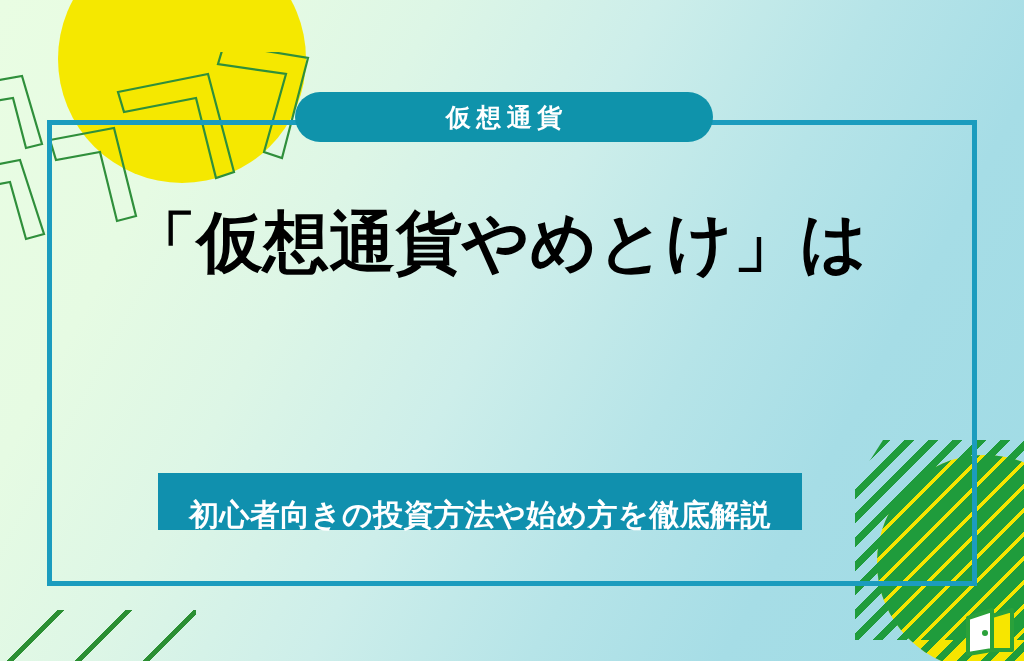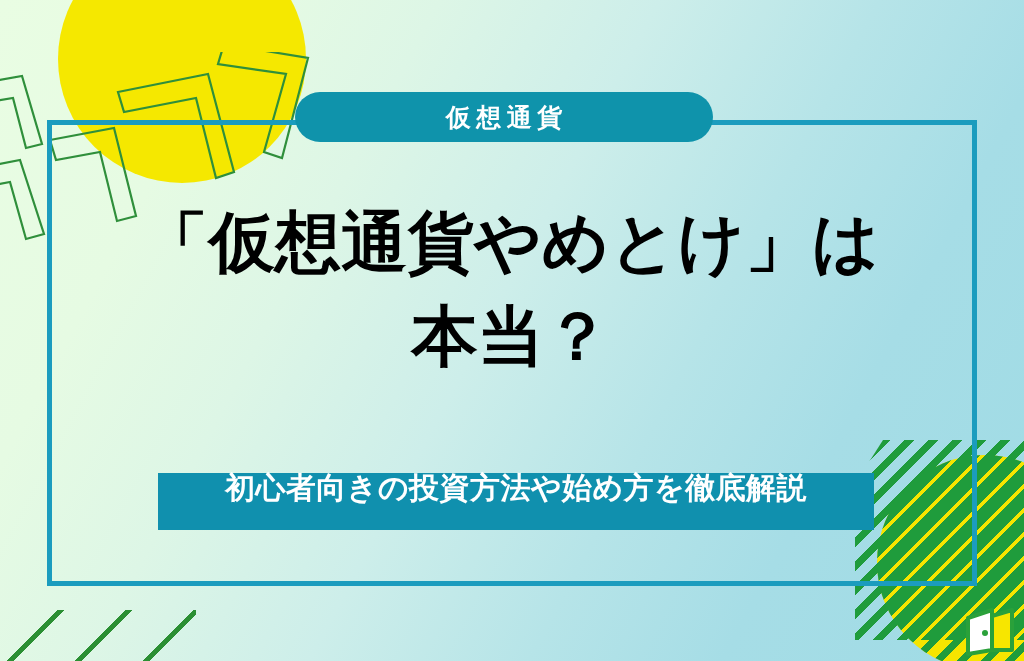--- a/index.html
+++ b/index.html
@@ -146,44 +146,44 @@
     font-size: 25px;
     font-weight: 700;
     letter-spacing: 0.22em;
     text-indent: 0.22em;
     line-height: 1;
   }
 
   
   .title-block {
     position: absolute;
-    left: 46px;
+    left: 34px;
     top: 196px;
     width: 930px;
     text-align: center;
   }
   .title-line {
     color: #000000;
     font-size: 66px;
     font-weight: 700;
     line-height: 1.42;
     letter-spacing: 0.005em;
     white-space: nowrap;
   }
 
   
   .subtitle-bar {
     position: absolute;
     left: 158px;
     top: 473px;
-    width: 716px;
+    width: 644px;
     height: 57px;
     background: #1090ae;
     display: flex;
-    align-items: flex-start;
+    align-items: flex-end;
     justify-content: center;
     box-sizing: border-box;
   }
   .subtitle-text {
     color: #ffffff;
     font-size: 30px;
     font-weight: 700;
     letter-spacing: 0.015em;
     line-height: 1;
     white-space: nowrap;
@@ -230,21 +230,20 @@
   <div class="deco stripes-br"></div>
 
   <div class="frame"></div>
 
   <div class="badge">
     <span class="badge-label">仮想通貨</span>
   </div>
 
   <div class="title-block">
     <div class="title-line">「仮想通貨やめとけ」は</div>
-    <div class="title-line">本当？</div>
   </div>
 
   <div class="subtitle-bar">
     <span class="subtitle-text">初心者向きの投資方法や始め方を徹底解説</span>
   </div>
 
   <div class="deco logo-door">
     <svg width="56" height="52" viewBox="0 0 56 52" fill="none" xmlns="http://www.w3.org/2000/svg">
       <path d="M6 48 L6 12 L30 4 L30 44 Z" fill="#ffffff" stroke="#2aa13a" stroke-width="4" stroke-linejoin="round"></path>
       <path d="M30 10 L50 4 L50 44 L30 44 Z" fill="#f7e600" stroke="#2aa13a" stroke-width="4" stroke-linejoin="round"></path>

